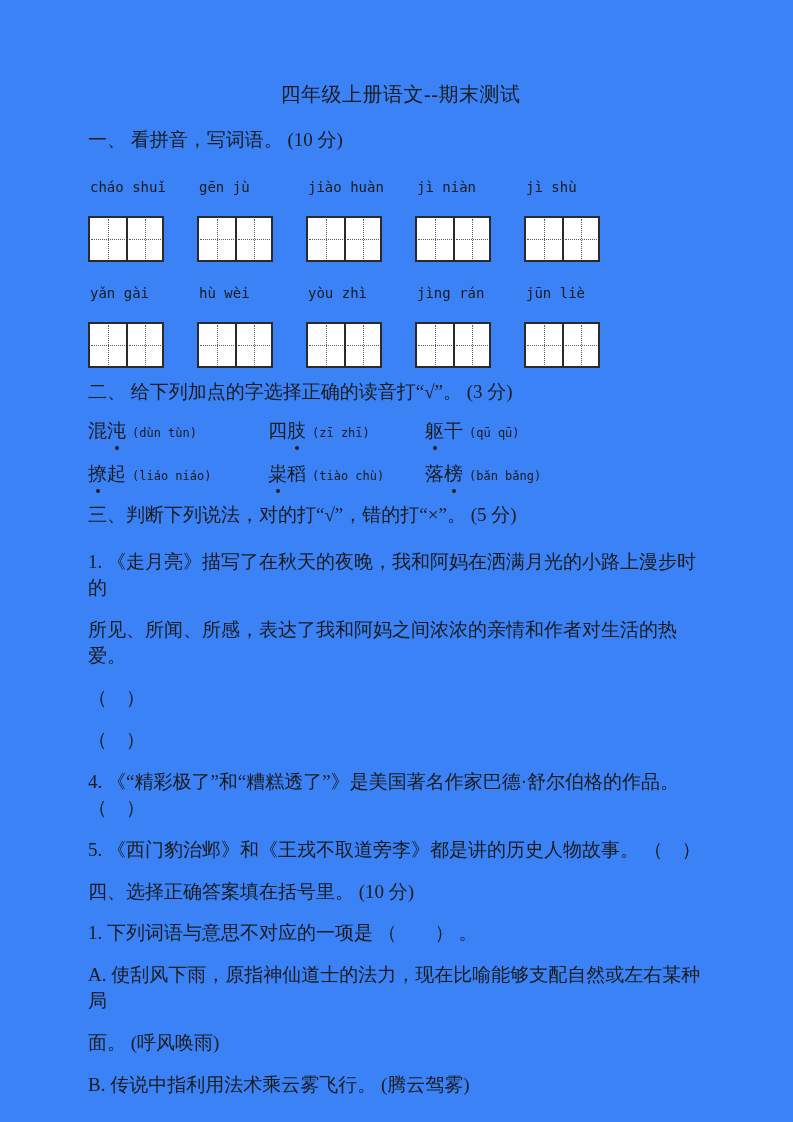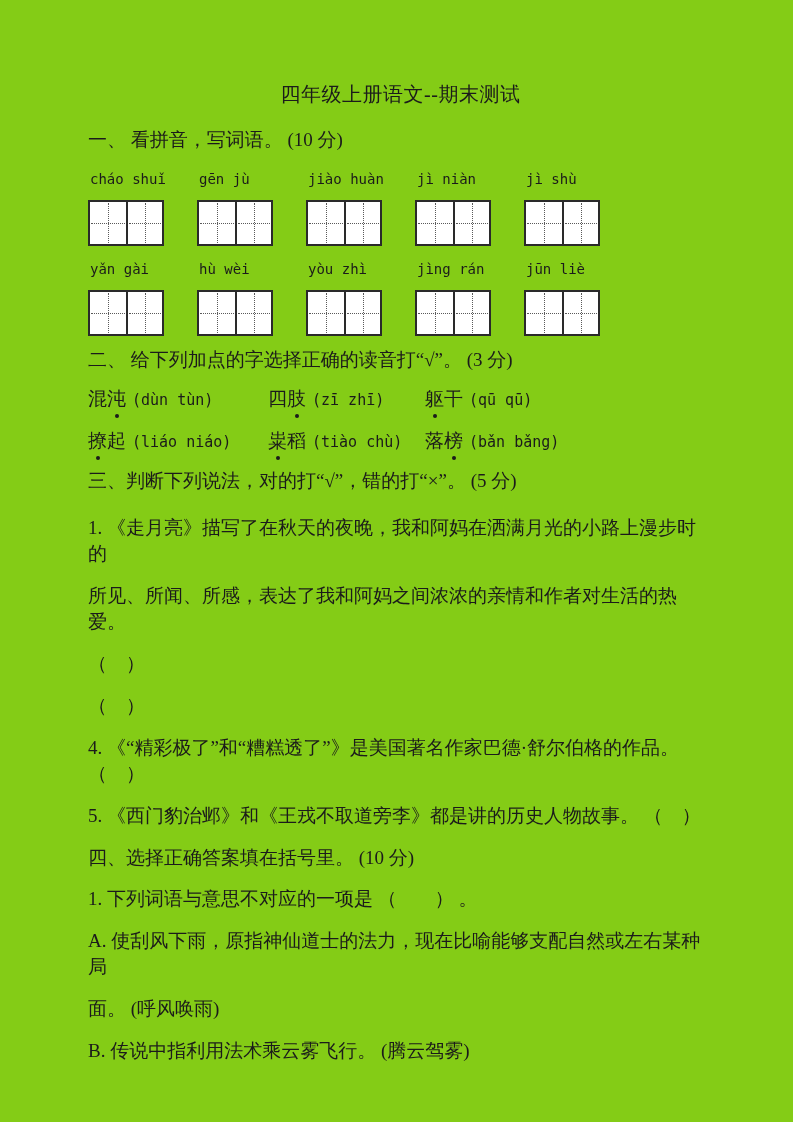--- a/index.html
+++ b/index.html
@@ -1,20 +1,20 @@
 <!DOCTYPE html>
 <html><head>
 <meta charset="utf-8">
 <style>
   html,body { margin:0; padding:0; background:#e8e8e8; }
   .page {
     position:relative;
     width:793px; height:1122px;
     margin:0 auto;
-    background:#84cc16;
+    background:#3b82f6;
     font-family:"Liberation Serif","DejaVu Serif",serif;
     color:#1b1b1b;
     overflow:hidden;
     box-sizing:border-box;
     padding:82px 80px 0 88px;
   }
   .doc-title {
     text-align:center;
     font-size:20px;
     line-height:24px;
@@ -25,21 +25,21 @@
     font-size:19px;
     line-height:25px;
     white-space:pre-wrap;
   }
   
   .s1-heading { margin-bottom:17px;font-family:Liberation Serif, serif; }
   .py-row {
     display:flex;
     margin-bottom:4px;
   }
-  .py-group { width:109px; flex:0 0 109px; }
+  .py-group { width:109px; flex:0 0 109px;margin-top:8px; }
   .py-label {
     font-family:"DejaVu Sans Mono","Liberation Mono",monospace;
     font-size:14px;
     line-height:20px;
     padding-left:2px;
     white-space:nowrap;
     margin-bottom:7px;
   }
   .tian-grid {
     display:flex;
@@ -84,21 +84,21 @@
     content:"";
     position:absolute;
     left:50%; bottom:-4px;
     width:4px; height:4px;
     margin-left:-2px;
     border-radius:50%;
     background:#1b1b1b;
   }
   .py-opt {
     font-family:"DejaVu Sans Mono","Liberation Mono",monospace;
-    font-size:15px;
+    font-size:12px;
     margin-left:6px;
   }
   
   .line {
     font-size:19px;
     line-height:26px;
     margin-bottom:16px;
     white-space:pre-wrap;
   }
   .s3-heading { margin-top:6px; margin-bottom:22px; }

